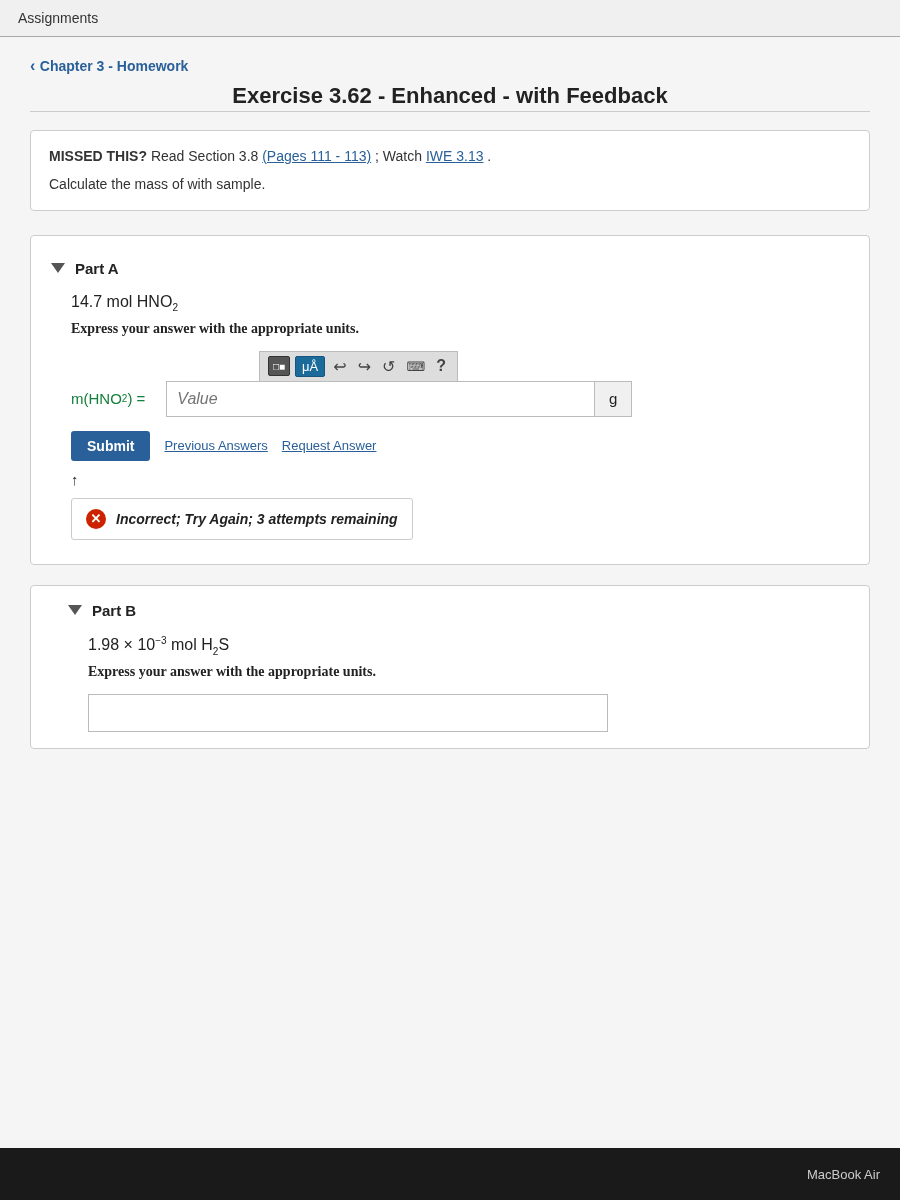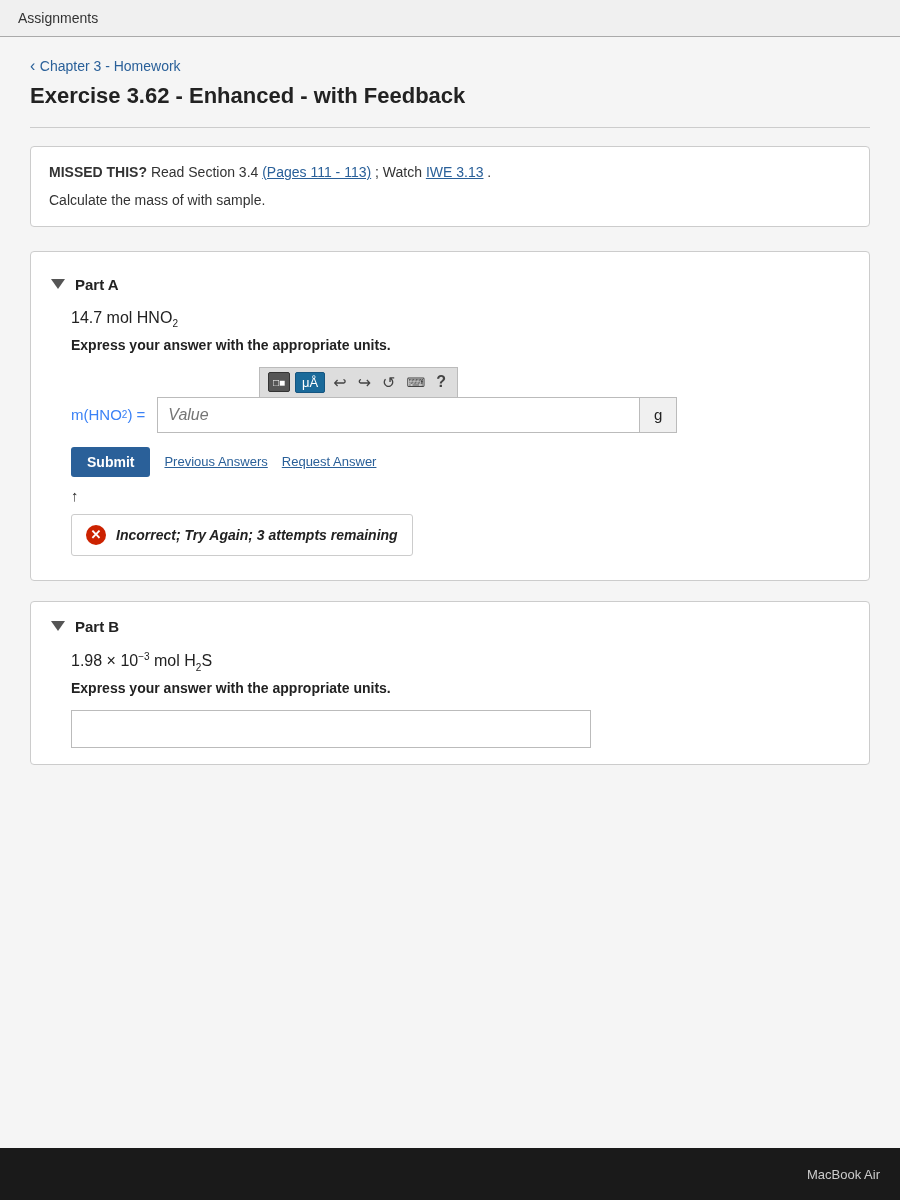--- a/index.html
+++ b/index.html
@@ -23,36 +23,37 @@
 
     .main-content {
       background: #f5f5f5;
       flex: 1;
       padding: 20px 30px 40px 30px;
     }
 
     .breadcrumb-link {
       color: #2a6099;
       font-size: 14px;
-      font-weight: 400;
+      font-weight: 700;
       text-decoration: none;
       cursor: pointer;
     }
 
     .breadcrumb-link::before {
       content: '‹ ';
       font-size: 16px;
     }
 
     .exercise-title {
       font-size: 22px;
       font-weight: 700;
       color: #222;
       margin-top: 8px;
-      margin-bottom: 18px;
+      margin-bottom: 2px;
+      text-align: center;
     }
 
     .info-box {
       background: #fff;
       border: 1px solid #ccc;
       border-radius: 4px;
       padding: 14px 18px;
       margin-bottom: 24px;
       font-size: 14px;
       color: #333;
@@ -110,20 +111,21 @@
     }
 
     sup { font-size: 10px; }
     sub { font-size: 10px; }
 
     .question-instruction {
       font-size: 14px;
       font-weight: 700;
       color: #222;
       margin-bottom: 14px;
+      font-family: Liberation Serif, serif;
     }
 
     .toolbar-btn {
       background: #555;
       border: 1px solid #333;
       color: #fff;
       font-size: 12px;
       padding: 2px 5px;
       cursor: pointer;
       border-radius: 2px;
@@ -148,29 +150,29 @@
       font-size: 16px;
       color: #444;
       padding: 0 3px;
     }
 
     .answer-input-row {
       display: flex;
       align-items: stretch;
       border: 1px solid #bbb;
       background: #fef9c3;
-      width: 520px;
+      width: 466px;
     }
 
     .answer-label {
       font-size: 15px;
-      color: #3b82f6;
-      display: flex;
-      align-items: center;
-      margin-right: 4px;
+      color: #15803d;
+      display: flex;
+      align-items: center;
+      margin-right: 13px;
       white-space: nowrap;
     }
 
     .answer-input {
       flex: 1;
       border: none;
       outline: none;
       font-size: 16px;
       font-style: italic;
       padding: 8px 10px;
@@ -260,21 +262,21 @@
       font-size: 14px;
       font-weight: 700;
       color: #222;
       font-style: italic;
     }
 
     .part-b-section {
       background: #fff;
       border: 1px solid #ccc;
       border-radius: 4px;
-      padding: 16px 20px;
+      padding: 16px 37px;
       margin-bottom: 20px;
     }
 
     .bottom-bar {
       background: #1a1a1a;
       height: 52px;
       display: flex;
       align-items: center;
       justify-content: flex-end;
       padding: 0 20px;
@@ -295,21 +297,21 @@
     <a class="breadcrumb-link">Chapter 3 - Homework</a>
   </div>
 
   <div class="exercise-title">Exercise 3.62 - Enhanced - with Feedback</div>
 
   <hr style="border: none; border-top: 1px solid #ccc; margin-bottom: 18px;">
 
   <div class="info-box">
     <div>
       <span class="missed-label">MISSED THIS?</span>
-      <span> Read Section 3.4 </span>
+      <span> Read Section 3.8 </span>
       <a>(Pages 111 - 113)</a>
       <span>; Watch </span>
       <a style="text-decoration: underline; color: #2a6099;">IWE 3.13</a>
       <span>.</span>
     </div>
     <div style="margin-top: 6px;">Calculate the mass of with sample.</div>
   </div>
 
   <div class="part-section">
     <div class="part-header">

